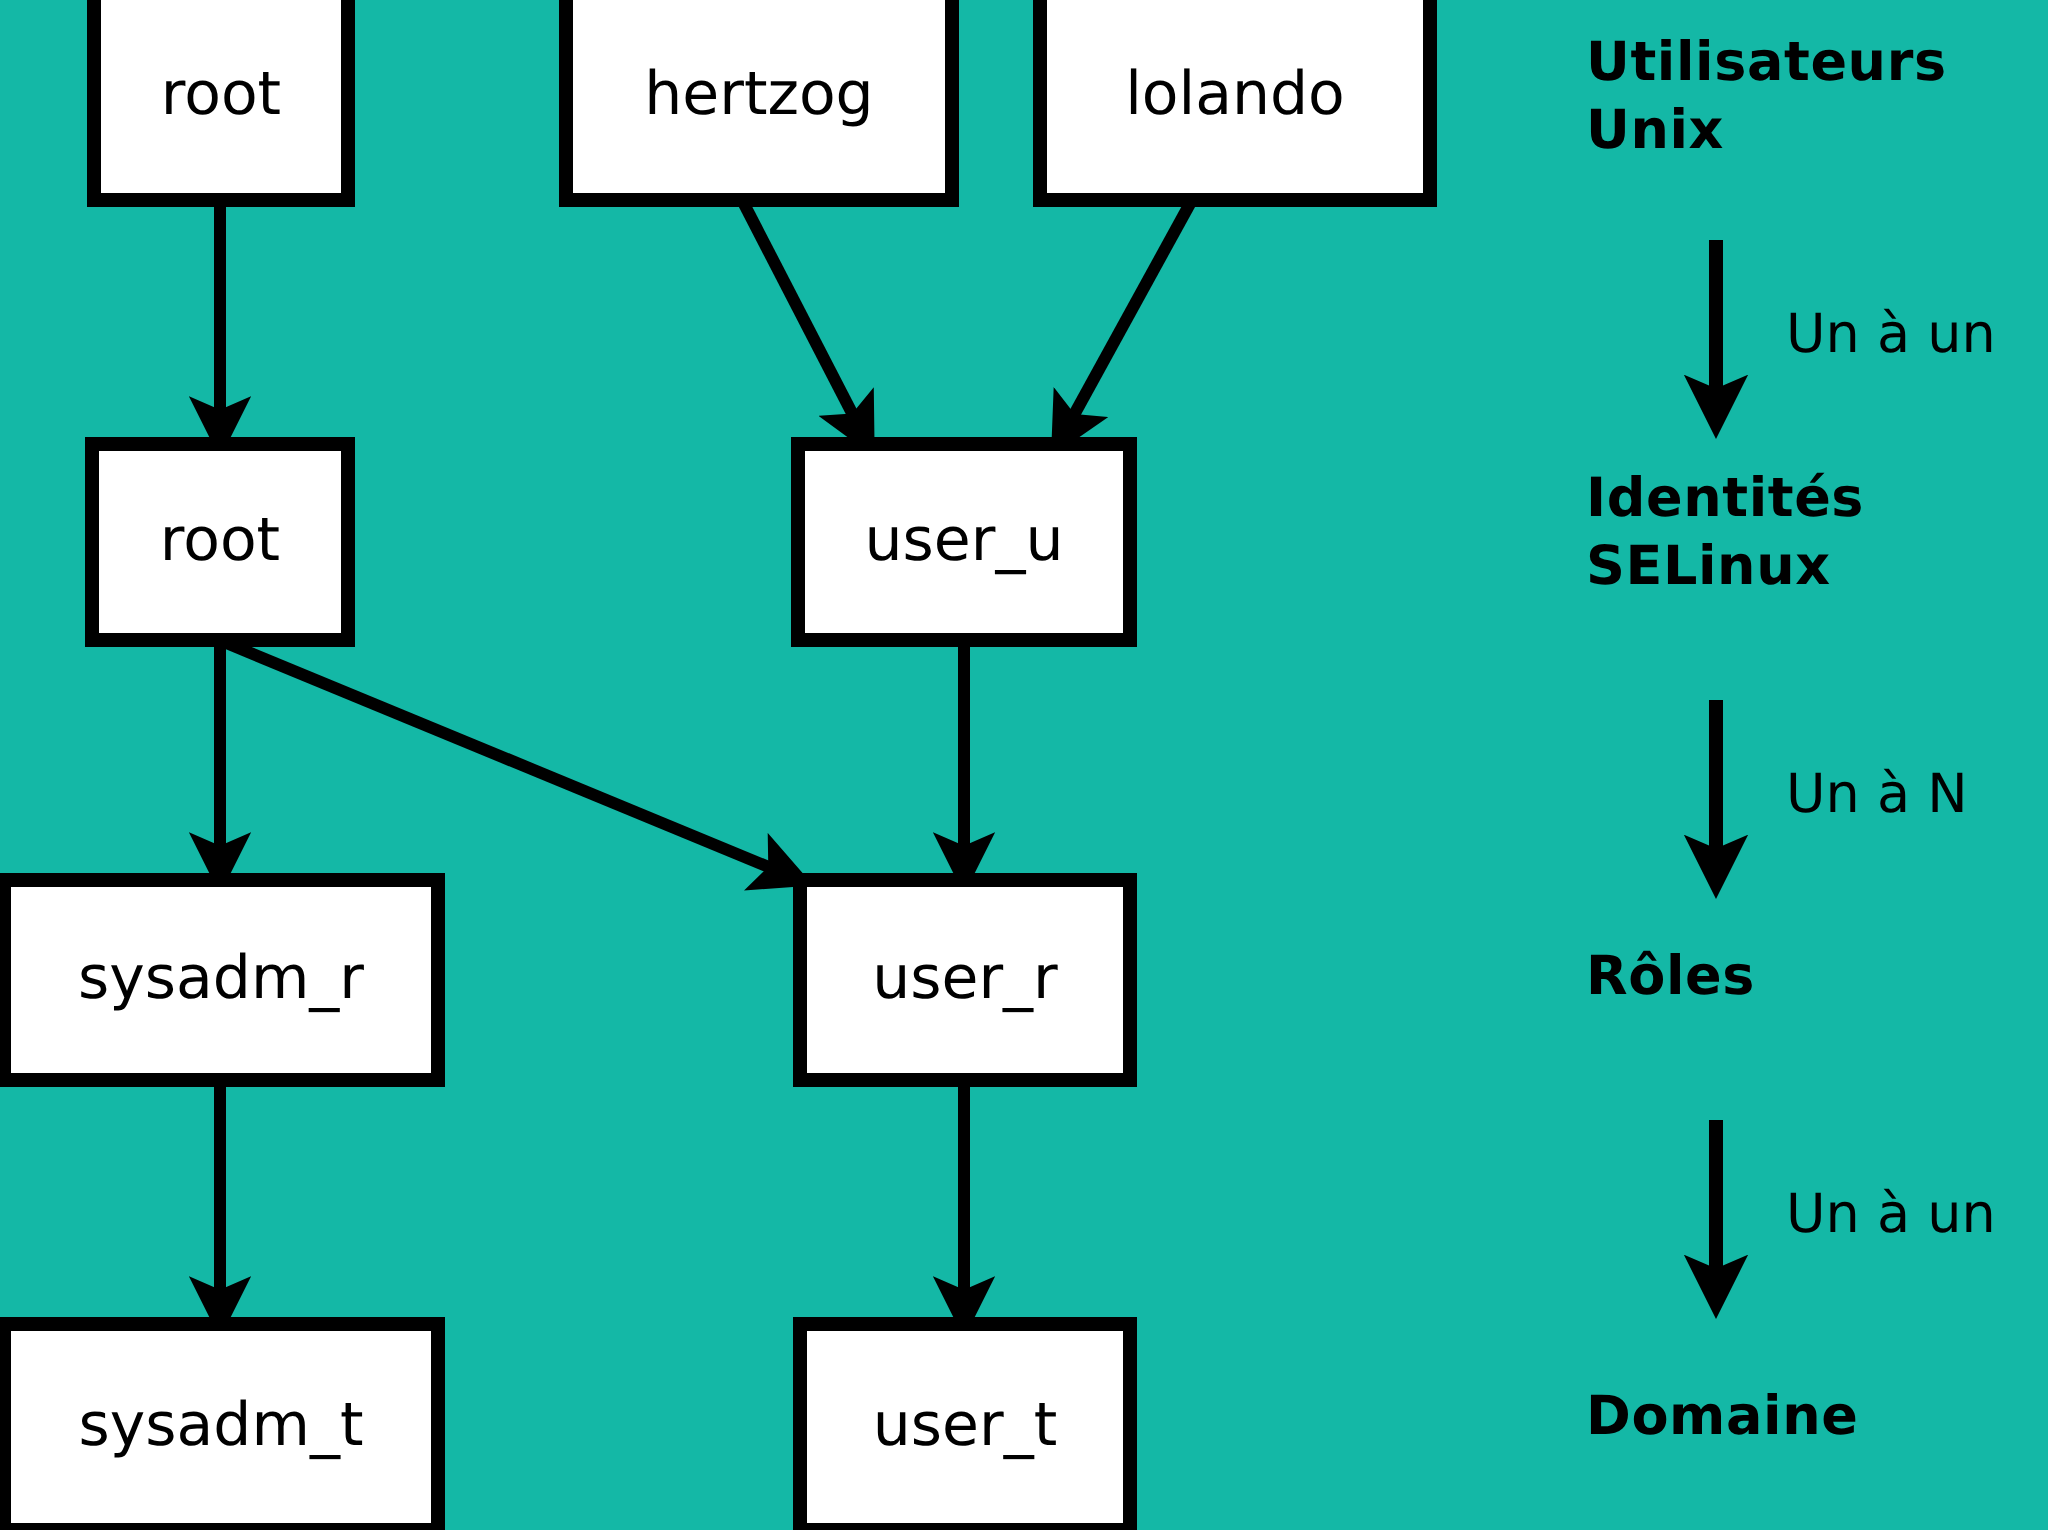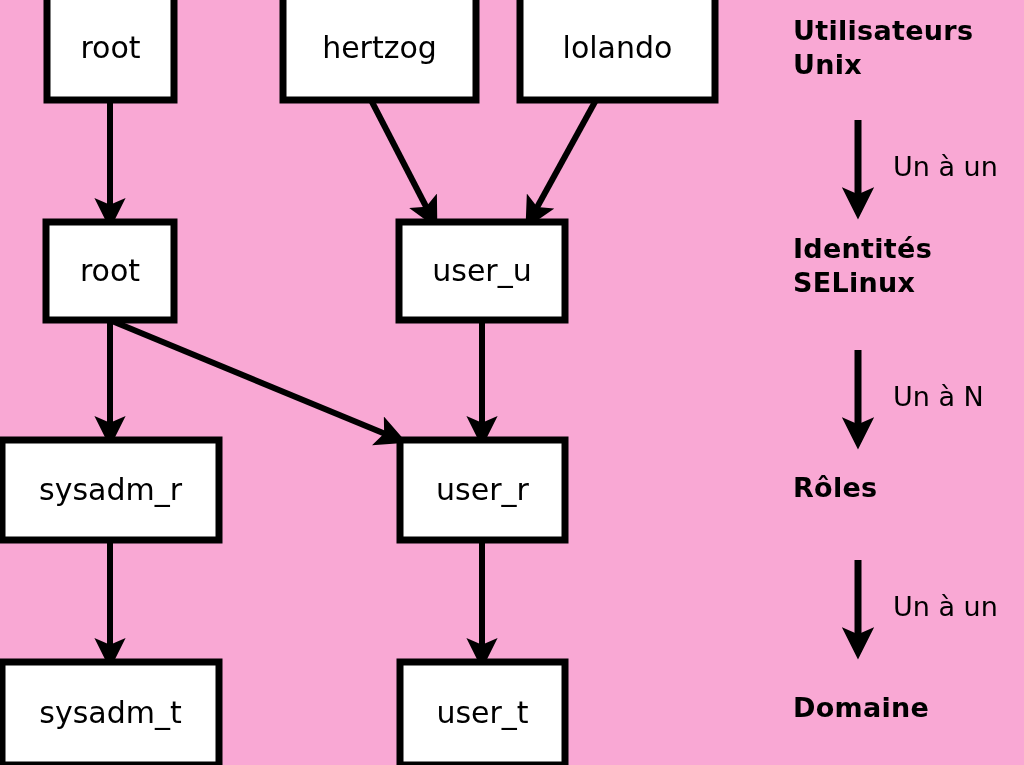--- a/index.html
+++ b/index.html
@@ -10,21 +10,21 @@
   body {
     width: 1024px;
     height: 765px;
     font-family: "DejaVu Sans", sans-serif;
     overflow: hidden;
   }
   #diagram-root {
     position: relative;
     width: 1024px;
     height: 765px;
-    background: #f9a8d4;
+    background: #14b8a6;
   }
   svg.canvas {
     position: absolute;
     top: 0;
     left: 0;
     width: 1024px;
     height: 765px;
     display: block;
   }
   .node-rect {

